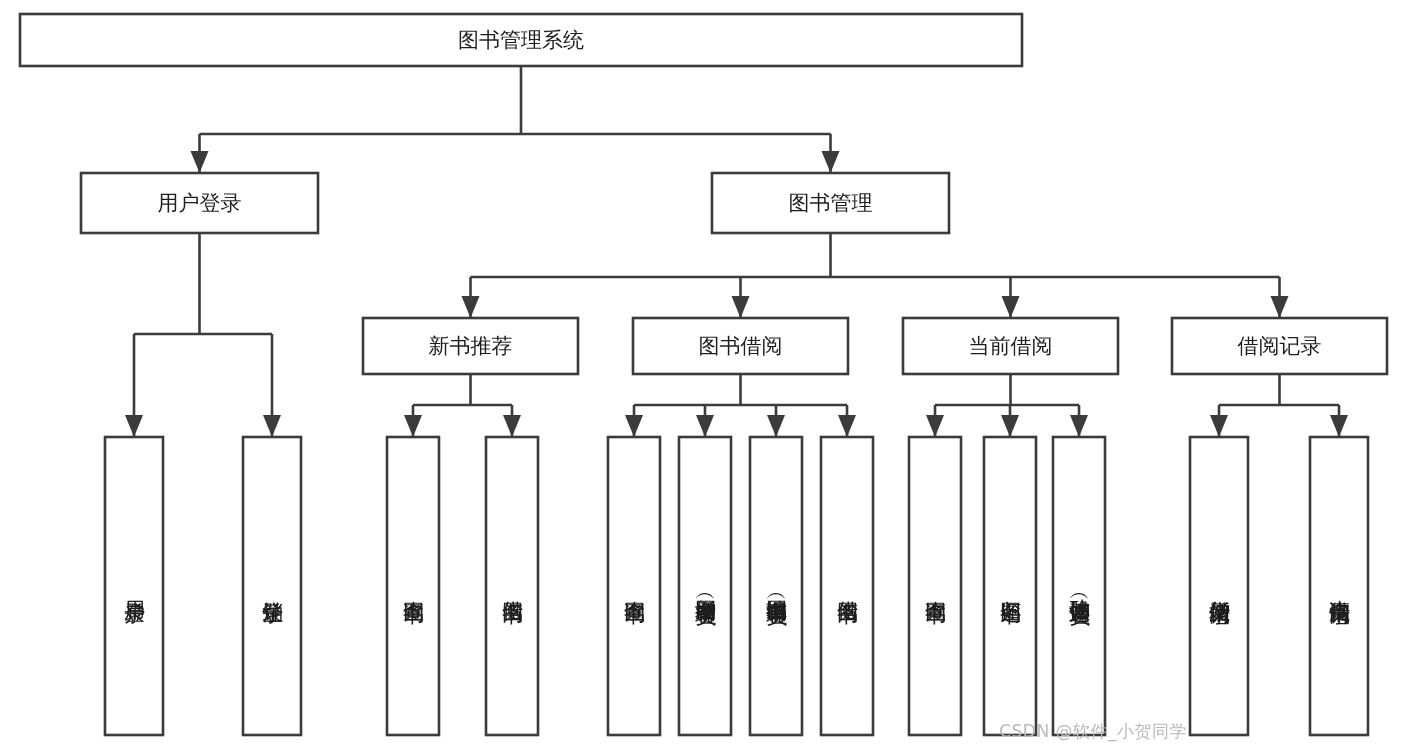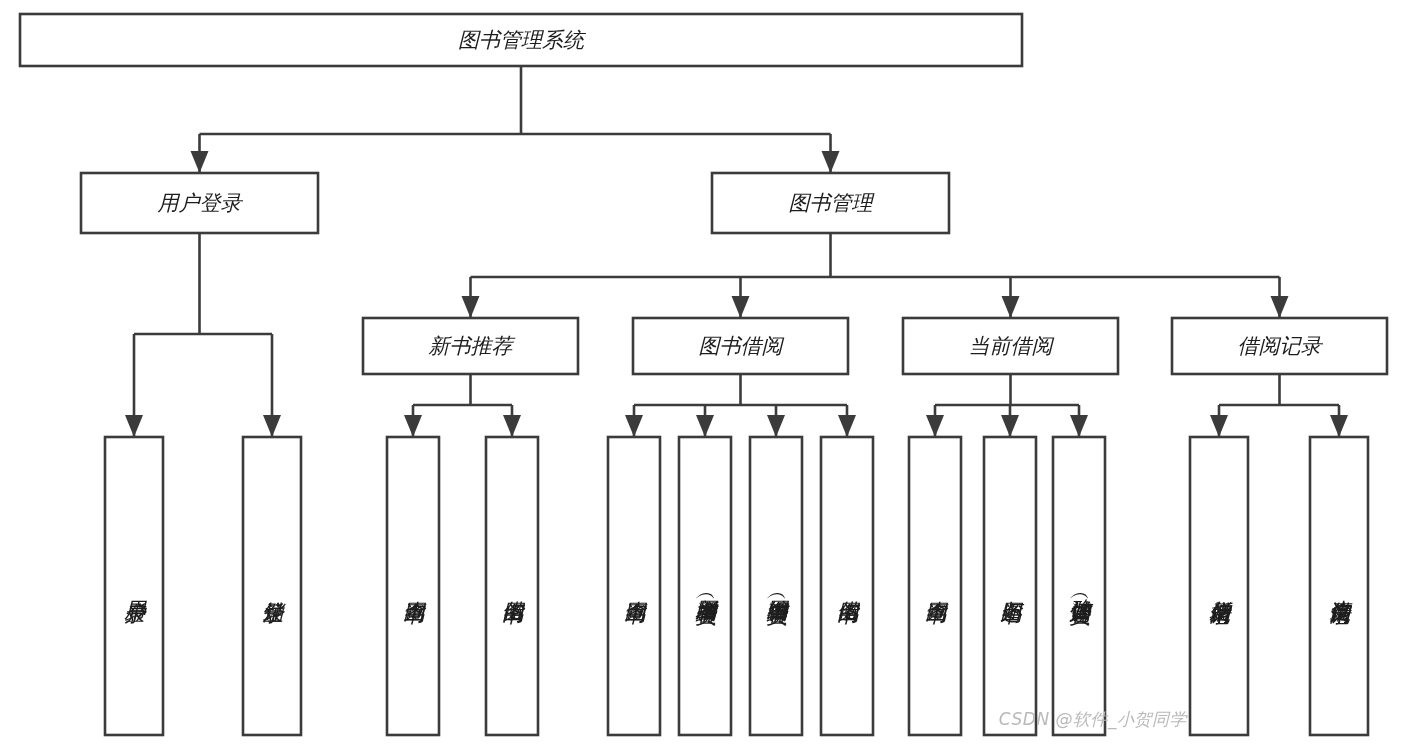--- a/index.html
+++ b/index.html
@@ -12,21 +12,20 @@
     width: 1405px;
     height: 747px;
     font-family: "DejaVu Sans", "Liberation Sans", sans-serif;
     overflow: hidden;
     position: relative;
   }
   #diagram-root {
     position: relative;
     width: 1195px;
     height: 747px;
-    font-style: italic;
   }
   svg#diagram-svg {
     position: absolute;
     left: 0;
     top: 0;
     width: 1405px;
     height: 747px;
     display: block;
   }
   .node-box {
@@ -64,21 +63,21 @@
     line-height: 1.12;
     letter-spacing: 1px;
     color: #1d1d1d;
     white-space: nowrap;
     pointer-events: none;
     user-select: none;
   }
   .watermark {
     position: absolute;
     right: 8px;
-    bottom: 16px;
+    bottom: 4px;
     font-family: "DejaVu Sans", "Liberation Sans", sans-serif;
     font-size: 17px;
     color: #b9b9b9;
     letter-spacing: 0.5px;
     white-space: nowrap;
     user-select: none;
   }
 </style>
 </head>
 <body>

